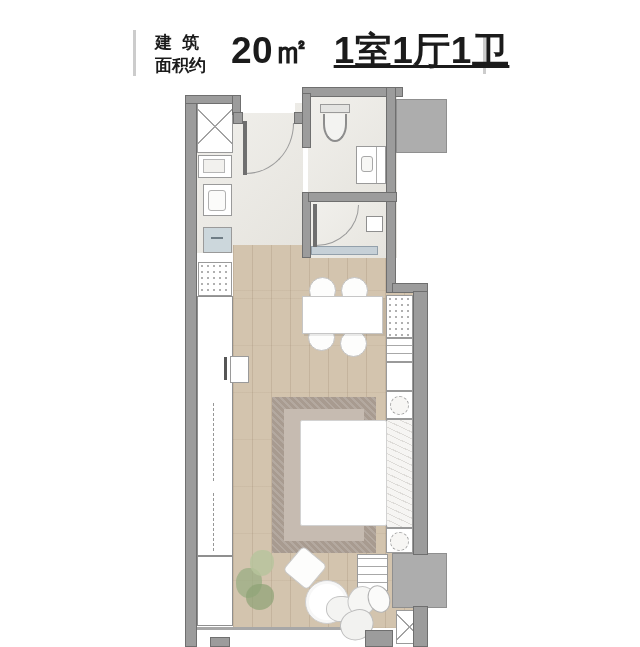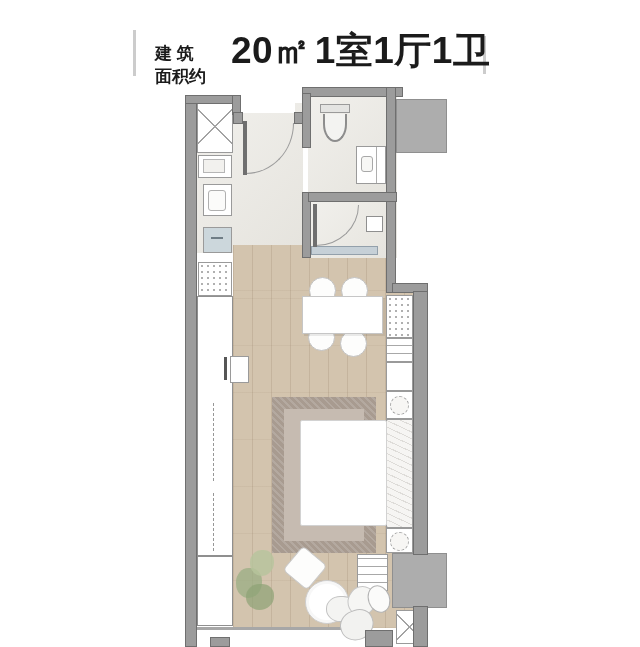--- a/index.html
+++ b/index.html
@@ -5,21 +5,21 @@
   html,body{margin:0;padding:0;background:#ffffff;}
   #canvas{position:relative;width:640px;height:647px;background:#fff;overflow:hidden;
           font-family:"Liberation Sans","DejaVu Sans",sans-serif;}
   .abs{position:absolute;box-sizing:border-box;}
 
   
   .vbar{width:3px;background:var(--accent_bar,#cccccc);}
   .t-label{color:var(--text,#1b1b1b);font-weight:700;font-size:17px;line-height:23px;width:70px;}
   .t-label .l1{display:flex;justify-content:space-between;}
   .t-big{color:var(--text,#1b1b1b);font-weight:800;font-size:37px;line-height:50px;letter-spacing:0.5px;white-space:nowrap;}
-  .t-big .gap{margin-left:4px;}
+  .t-big .gap{margin-left:23px;text-decoration:underline;}
 
   
   .floor-tile{background:var(--tile,#eae8e2);
     background-image:linear-gradient(135deg, rgba(255,255,255,.35) 0%, rgba(0,0,0,.02) 100%);}
   .floor-wood{background:var(--wood,#d3c4ae);
     background-image:
       repeating-linear-gradient(90deg, rgba(120,95,70,.16) 0 1px, transparent 1px 19px),
       repeating-linear-gradient(0deg, rgba(120,95,70,.07) 0 1px, transparent 1px 47px);}
   .wall{background:var(--wall,#9c9c9c);border:1px solid var(--wall_line,#6f6f6f);z-index:50;}
   .shaft{background:var(--shaft,#acacac);border:1px solid #8f8f8f;z-index:40;}
@@ -37,21 +37,21 @@
   .rail{border-left:1.6px dashed #979797;}
   .blob{border-radius:50% 45% 55% 50%;}
 </style>
 </head>
 <body>
 
 <div id="canvas">
 
   <div class="abs vbar" style="left:133px;top:30px;height:46px;"></div>
   <div class="abs vbar" style="left:483px;top:36px;height:38px;"></div>
-  <div class="abs t-label" style="left:155px;top:42px;">
+  <div class="abs t-label" style="left:155px;top:32px;font-family:Liberation Mono, monospace;">
     <div class="l1">建 筑</div>
     <div class="l2">面积约</div>
   </div>
   <div class="abs t-big" style="left:231px;top:26px;">
     <span>20㎡</span><span class="gap">1室1厅1卫</span>
   </div>
 
   <div class="abs floor-tile" style="left:197px;top:103px;width:106px;height:150px;"></div>
   <div class="abs floor-tile" style="left:308px;top:93px;width:89px;height:102px;"></div>
   <div class="abs floor-wood" style="left:233px;top:245px;width:153px;height:46px;"></div>

